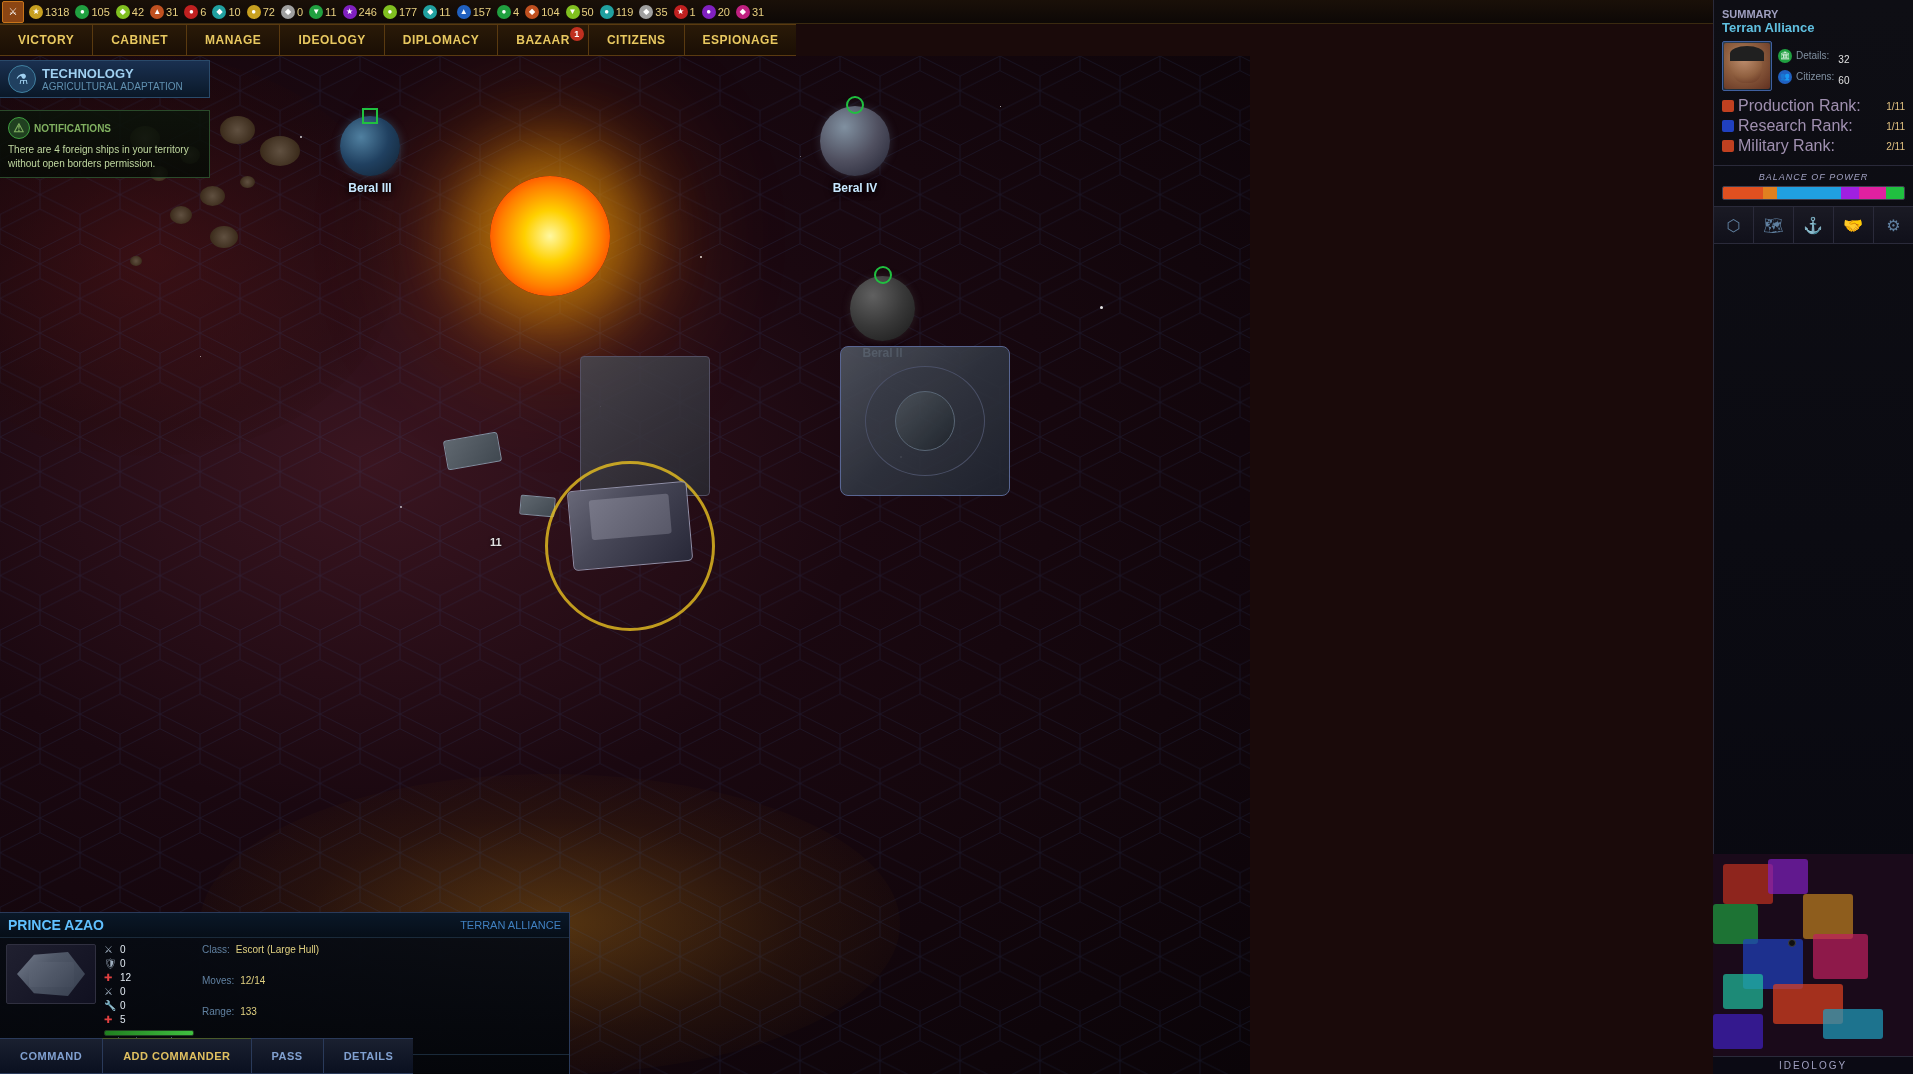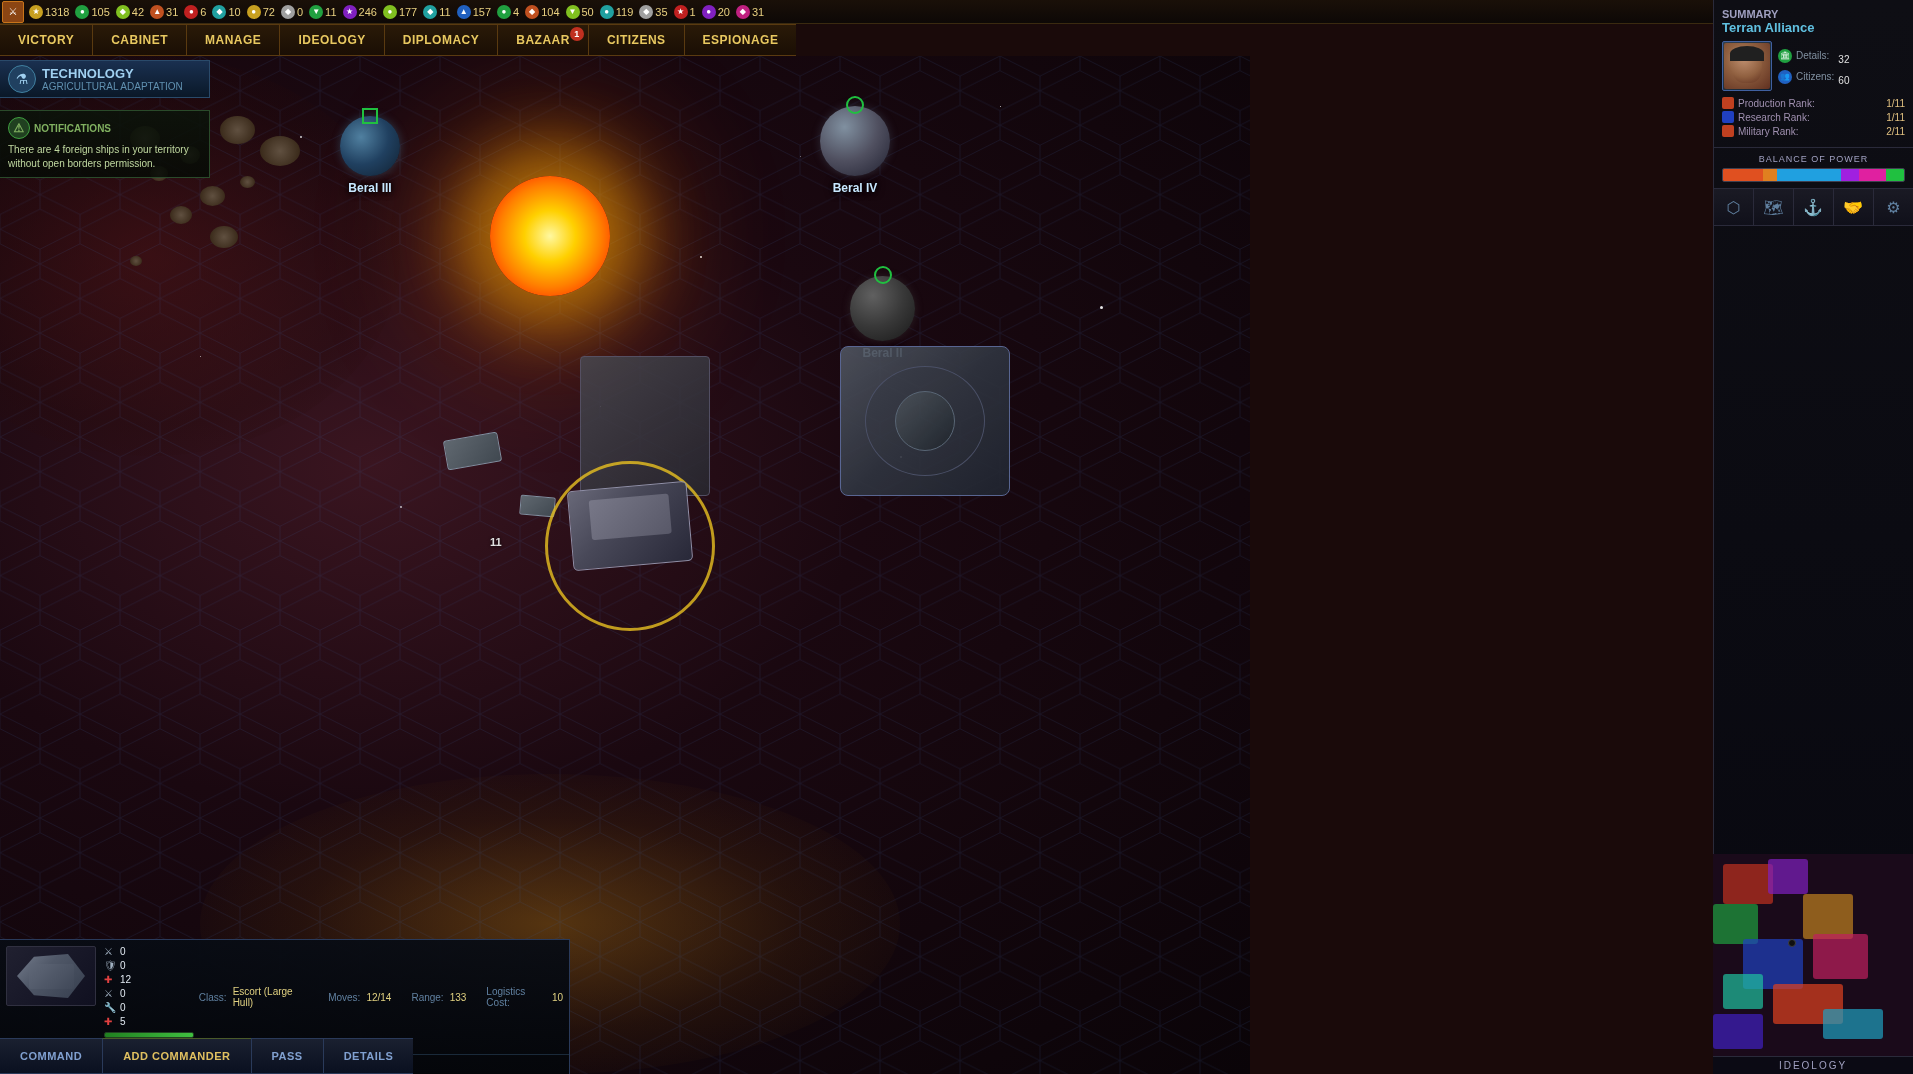--- a/index.html
+++ b/index.html
@@ -318,27 +318,28 @@
     .stat-value { color: #e0e0e0; font-size: 10px; margin-left: auto; margin-top: 8px; }
 
     .rank-row {
       display: flex; align-items: center; gap: 4px;
       margin: 2px 0;
     }
     .rank-icon {
       width: 12px; height: 12px;
       border-radius: 2px;
     }
-    .rank-label { color: #a090b0; font-size: 10px; }
+    .rank-label { color: #a090b0; font-size: 16px; }
     .rank-value { color: #e0c080; font-size: 10px; margin-left: auto; }
 
     
     .bop-section {
       padding: 6px 8px;
       border-bottom: 1px solid #2a2a3a;
+      font-style: italic;
     }
     .bop-title {
       color: #a0a0c0;
       font-size: 9px;
       text-transform: uppercase;
       letter-spacing: 1px;
       margin-bottom: 4px;
       text-align: center;
     }
     .bop-bar {
@@ -460,21 +461,21 @@
       border: 1px solid #204020;
       border-radius: 2px;
       overflow: hidden;
       width: 90px;
     }
     .hp-fill {
       height: 100%;
       background: linear-gradient(90deg, #208020 0%, #40c040 100%);
     }
     .unit-stats-right {
-      display: flex; flex-direction: row; gap: 20px;
+      display: flex; flex-direction: column; gap: 20px;
       font-size: 10px;
     }
     .unit-level {
       color: #6080a0;
       font-size: 10px;
       padding: 4px 8px;
       border-top: 1px solid #1a2a3a;
     }
 
     
@@ -846,20 +847,24 @@
 
       <div style="position:absolute;top:85px;left:75px;width:8px;height:8px;background:#101010;border-radius:50%;border:1px solid #404040;"></div>
 
       <div class="ideology-label">Ideology</div>
     </div>
   </div>
 
 </div>
 
 <div id="unit-panel">
+  <div class="unit-header">
+    <span class="unit-name">Prince Azao</span>
+    <span class="unit-faction">Terran Alliance</span>
+  </div>
   <div class="unit-body">
 
     <div class="unit-sprite">
       <div style="width:85px;height:55px;background:linear-gradient(135deg,#808898 0%,#505868 40%,#303848 100%);clip-path:polygon(10% 50%, 30% 15%, 70% 10%, 90% 50%, 70% 90%, 30% 85%);position:relative;">
         <div style="position:absolute;top:15px;left:20px;width:45px;height:25px;background:linear-gradient(135deg,#606878 0%,#404858 100%);border-radius:2px;"></div>
       </div>
     </div>
 
     <div class="unit-stats-left">
       <div class="unit-stat-row">

